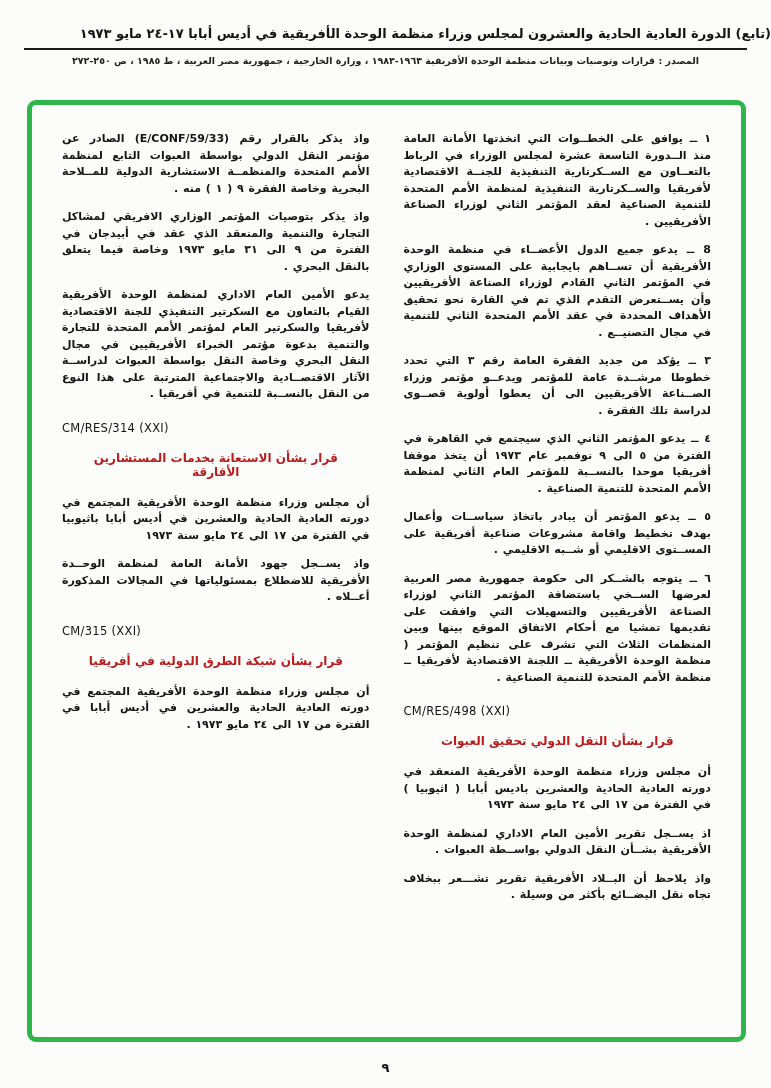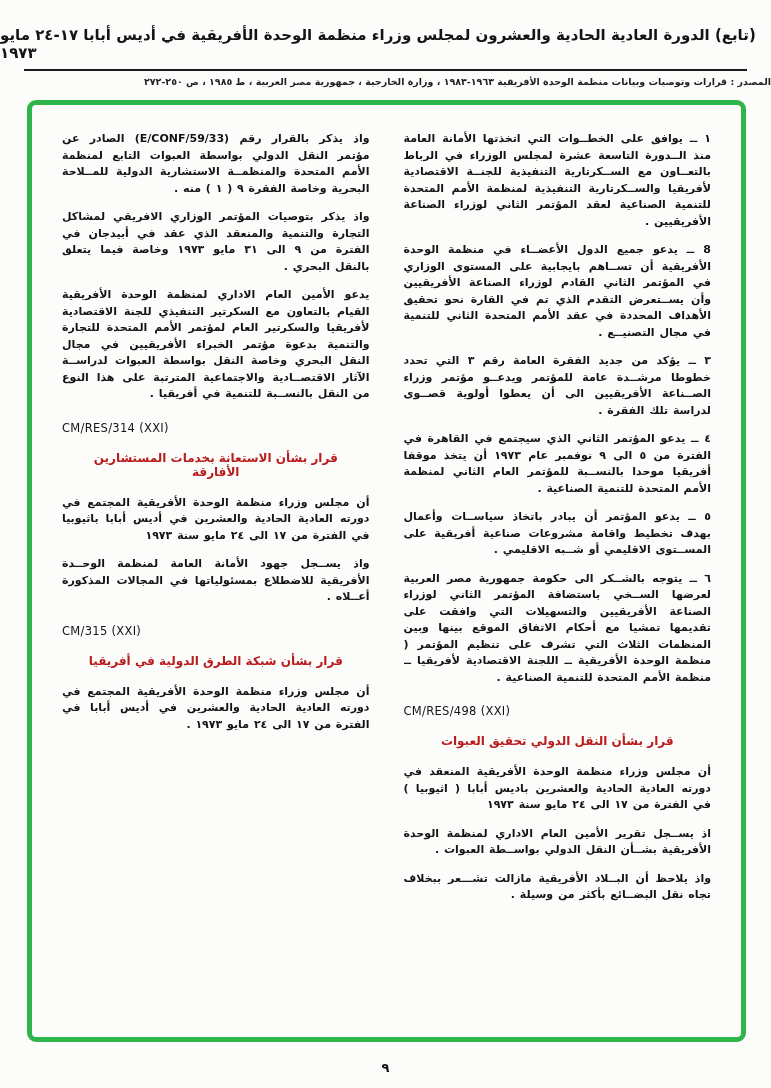--- a/index.html
+++ b/index.html
@@ -11,32 +11,32 @@
     width: 771px;
     height: 1088px;
     margin: 0 auto;
     background: #fcfcfa;
     overflow: hidden;
   }
 
   
   .header { padding-top: 26px; direction: rtl; }
   .header-title {
-    text-align: left;
-    font-size: 15px;
+    text-align: right;
+    font-size: 13px;
     font-weight: bold;
     color: #141414;
     letter-spacing: 0.2px;
   }
   .header-rule {
     border-top: 2px solid #1c1c1c;
     margin: 7px 24px 5px 24px;
   }
   .header-source {
-    text-align: right;
+    text-align: center;
     font-size: 9.5px;
     font-weight: bold;
     color: #1f1f1f;
   }
 
   
   .frame {
     position: absolute;
     top: 100px;
     left: 27px;
@@ -119,21 +119,21 @@
         <p class="para">١ ــ يوافق على الخطــوات التي اتخذتها الأمانة العامة منذ الــدورة التاسعة عشرة لمجلس الوزراء في الرباط بالتعــاون مع الســكرتارية التنفيذية للجنــة الاقتصادية لأفريقيا والســكرتارية التنفيذية لمنظمة الأمم المتحدة للتنمية الصناعية لعقد المؤتمر الثاني لوزراء الصناعة الأفريقيين .</p>
         <p class="para">8 ــ يدعو جميع الدول الأعضــاء في منظمة الوحدة الأفريقية أن تســاهم بايجابية على المستوى الوزاري في المؤتمر الثاني القادم لوزراء الصناعة الأفريقيين وأن يســتعرض التقدم الذي تم في القارة نحو تحقيق الأهداف المحددة في عقد الأمم المتحدة الثاني للتنمية في مجال التصنيــع .</p>
         <p class="para">٣ ــ يؤكد من جديد الفقرة العامة رقم ٣ التي تحدد خطوطا مرشــدة عامة للمؤتمر ويدعــو مؤتمر وزراء الصــناعة الأفريقيين الى أن يعطوا أولوية قصــوى لدراسة تلك الفقرة .</p>
         <p class="para">٤ ــ يدعو المؤتمر الثاني الذي سيجتمع في القاهرة في الفترة من ٥ الى ٩ نوفمبر عام ١٩٧٣ أن يتخذ موقفا أفريقيا موحدا بالنســبة للمؤتمر العام الثاني لمنظمة الأمم المتحدة للتنمية الصناعية .</p>
         <p class="para">٥ ــ يدعو المؤتمر أن يبادر باتخاذ سياســات وأعمال بهدف تخطيط واقامة مشروعات صناعية أفريقية على المســتوى الاقليمي أو شــبه الاقليمي .</p>
         <p class="para">٦ ــ يتوجه بالشــكر الى حكومة جمهورية مصر العربية لعرضها الســخي باستضافة المؤتمر الثاني لوزراء الصناعة الأفريقيين والتسهيلات التي وافقت على تقديمها تمشيا مع أحكام الاتفاق الموقع بينها وبين المنظمات الثلاث التي تشرف على تنظيم المؤتمر ( منظمة الوحدة الأفريقية ــ اللجنة الاقتصادية لأفريقيا ــ منظمة الأمم المتحدة للتنمية الصناعية .</p>
         <div class="code">CM/RES/498  (XXI)</div>
         <h2 class="rtitle">قرار بشأن النقل الدولي تحقيق العبوات</h2>
         <p class="para">أن مجلس وزراء منظمة الوحدة الأفريقية المنعقد في دورته العادية الحادية والعشرين باديس أبابا ( اثيوبيا ) في الفترة من ١٧ الى ٢٤ مايو سنة ١٩٧٣</p>
         <p class="para">اذ يســجل تقرير الأمين العام الاداري لمنظمة الوحدة الأفريقية بشــأن النقل الدولي بواســطة العبوات .</p>
-        <p class="para">واذ يلاحظ أن البــلاد الأفريقية مازالت تشـــعر ببخلاف تجاه نقل البضــائع بأكثر من وسيلة .</p>
+        <p class="para">واذ يلاحظ أن البــلاد الأفريقية تقرير تشـــعر ببخلاف تجاه نقل البضــائع بأكثر من وسيلة .</p>
       </section>
 
       <section class="col">
         <p class="para">واذ يذكر بالقرار رقم (E/CONF/59/33) الصادر عن مؤتمر النقل الدولي بواسطة العبوات التابع لمنظمة الأمم المتحدة والمنظمــة الاستشارية الدولية للمــلاحة البحرية وخاصة الفقرة ٩ ( ١ ) منه .</p>
         <p class="para">واذ يذكر بتوصيات المؤتمر الوزاري الافريقي لمشاكل التجارة والتنمية والمنعقد الذي عقد في أبيدجان في الفترة من ٩ الى ٣١ مايو ١٩٧٣ وخاصة فيما يتعلق بالنقل البحري .</p>
         <p class="para">يدعو الأمين العام الاداري لمنظمة الوحدة الأفريقية القيام بالتعاون مع السكرتير التنفيذي للجنة الاقتصادية لأفريقيا والسكرتير العام لمؤتمر الأمم المتحدة للتجارة والتنمية بدعوة مؤتمر الخبراء الأفريقيين في مجال النقل البحري وخاصة النقل بواسطة العبوات لدراســة الآثار الاقتصــادية والاجتماعية المترتبة على هذا النوع من النقل بالنســبة للتنمية في أفريقيا .</p>
         <div class="code">CM/RES/314  (XXI)</div>
         <h2 class="rtitle">قرار بشأن الاستعانة بخدمات المستشارين الأفارقة</h2>
         <p class="para">أن مجلس وزراء منظمة الوحدة الأفريقية المجتمع في دورته العادية الحادية والعشرين في أديس أبابا باثيوبيا في الفترة من ١٧ الى ٢٤ مايو سنة ١٩٧٣</p>
         <p class="para">واذ يســجل جهود الأمانة العامة لمنظمة الوحــدة الأفريقية للاضطلاع بمسئولياتها في المجالات المذكورة أعــلاه .</p>

